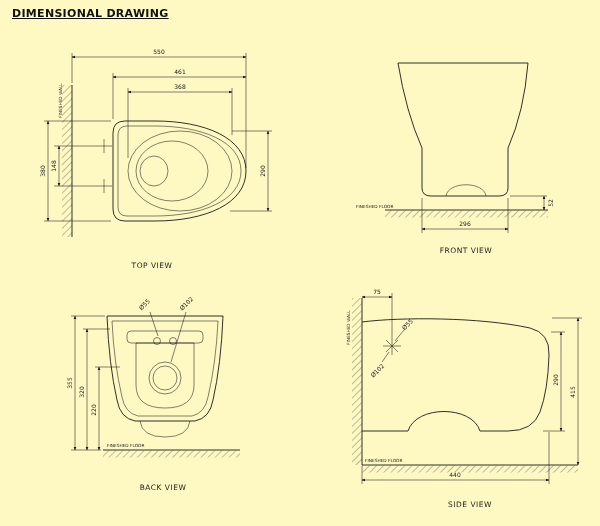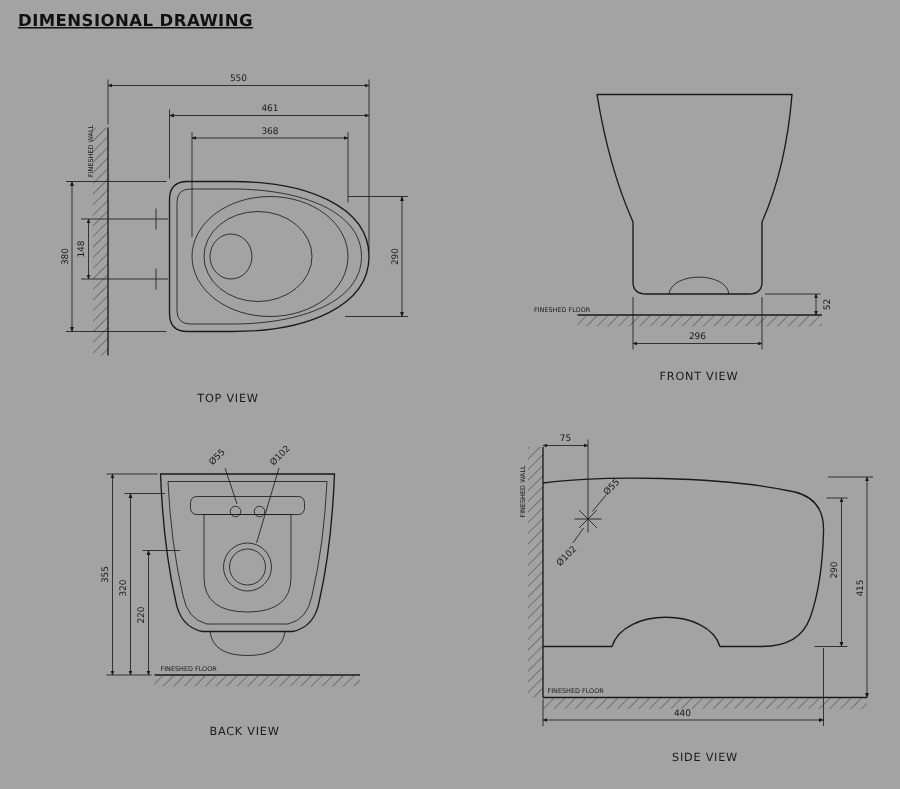--- a/index.html
+++ b/index.html
@@ -1,16 +1,16 @@
 <!DOCTYPE html>
 <html><head>
 <meta charset="utf-8">
 <style>
   html,body{margin:0;padding:0;background:#fff;}
-  .canvas{position:relative;width:600px;height:526px;background:#a3a3a3;overflow:hidden;
+  .canvas{position:relative;width:600px;height:526px;background:#fef9c3;overflow:hidden;
           font-family:"DejaVu Sans","Liberation Sans",sans-serif;}
   .title{position:absolute;top:7px;left:12px;font-size:11px;font-weight:bold;
          text-decoration:underline;letter-spacing:.3px;color:#111;}
   svg{position:absolute;top:0;left:0;}
   svg text{fill:#1a1a1a;}
   .dim{font-size:6px;}
   .tiny{font-size:4.3px;}
   .viewlabel{font-size:7.5px;letter-spacing:.5px;}
   .ol{fill:none;stroke:#1a1a1a;stroke-width:0.9;stroke-linejoin:round;}
   .thin{fill:none;stroke:#1a1a1a;stroke-width:0.55;}

